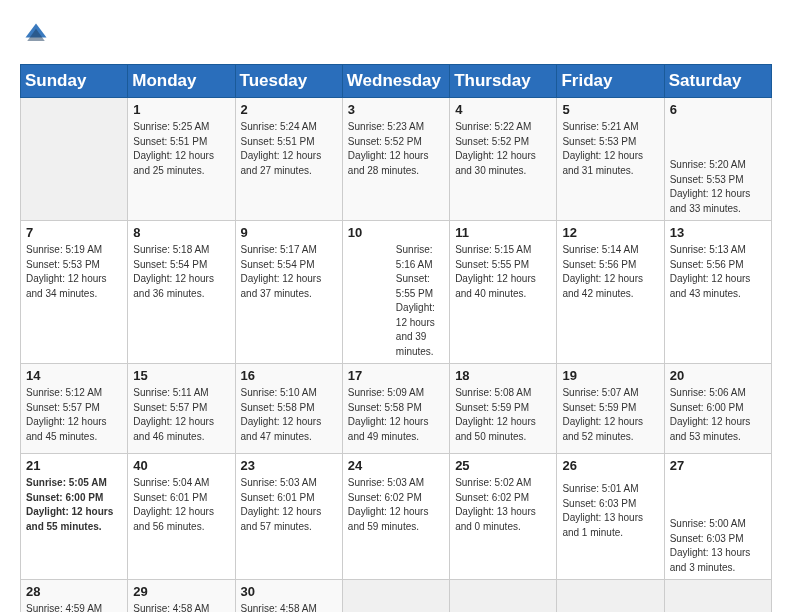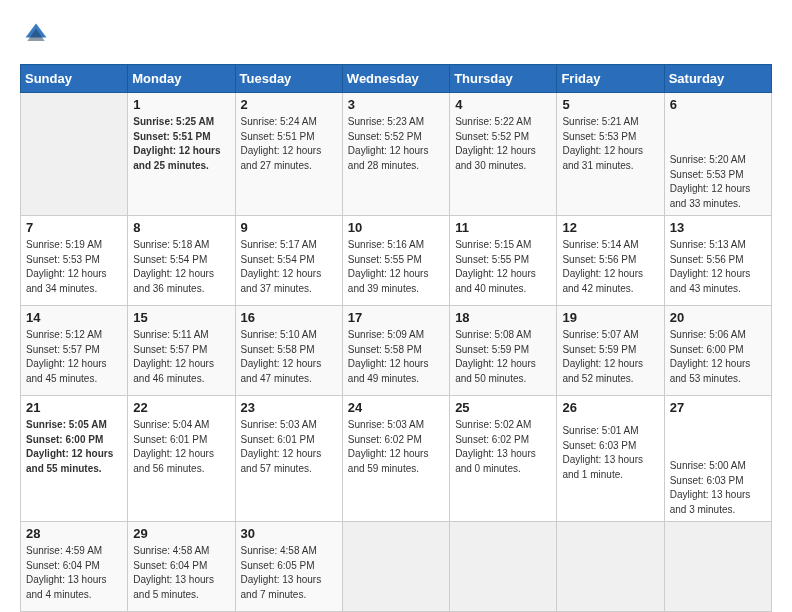--- a/index.html
+++ b/index.html
@@ -38,21 +38,21 @@
       color: #333;
     }
     table {
       width: 100%;
       border-collapse: collapse;
       table-layout: fixed;
     }
     thead th {
       background-color: #2a6ebb;
       color: #fff;
-      font-size: 13px;
+      font-size: 17px;
       font-weight: bold;
       padding: 6px 4px;
       text-align: left;
       border: 1px solid #1a5a99;
     }
     tbody td {
       border: 1px solid #ccc;
       vertical-align: top;
       padding: 4px 5px;
       font-size: 10.5px;
@@ -110,21 +110,21 @@
         <th>Thursday</th>
         <th>Friday</th>
         <th>Saturday</th>
       </tr>
   </thead>
   <tbody id="calendar-body">
   <tr>
         <td class="empty"></td>
         <td>
           <span class="day-number">1</span>
-          <div class="cell-info" style="white-space: pre-line; font-weight: bold;">Sunrise: 5:25 AM
+          <div class="cell-info" style="white-space: pre-line;">Sunrise: 5:25 AM
 Sunset: 5:51 PM
 Daylight: 12 hours
 and 25 minutes.</div>
         </td>
         <td>
           <span class="day-number">2</span>
           <div class="cell-info" style="white-space: pre-line;">Sunrise: 5:24 AM
 Sunset: 5:51 PM
 Daylight: 12 hours
 and 27 minutes.</div>
@@ -175,21 +175,21 @@
         </td>
         <td>
           <span class="day-number">9</span>
           <div class="cell-info" style="white-space: pre-line;">Sunrise: 5:17 AM
 Sunset: 5:54 PM
 Daylight: 12 hours
 and 37 minutes.</div>
         </td>
         <td>
           <span class="day-number">10</span>
-          <div class="cell-info" style="white-space: pre-line;">Sunrise: 5:16 AM
+          <div class="cell-info" style="white-space: pre-line; margin-left: 48px;">Sunrise: 5:16 AM
 Sunset: 5:55 PM
 Daylight: 12 hours
 and 39 minutes.</div>
         </td>
         <td>
           <span class="day-number">11</span>
           <div class="cell-info" style="white-space: pre-line;">Sunrise: 5:15 AM
 Sunset: 5:55 PM
 Daylight: 12 hours
 and 40 minutes.</div>
@@ -262,21 +262,21 @@
       </tr>
       <tr>
         <td>
           <span class="day-number">21</span>
           <div class="cell-info" style="white-space: pre-line; font-weight: bold;">Sunrise: 5:05 AM
 Sunset: 6:00 PM
 Daylight: 12 hours
 and 55 minutes.</div>
         </td>
         <td>
-          <span class="day-number">22</span>
+          <span class="day-number">40</span>
           <div class="cell-info" style="white-space: pre-line;">Sunrise: 5:04 AM
 Sunset: 6:01 PM
 Daylight: 12 hours
 and 56 minutes.</div>
         </td>
         <td>
           <span class="day-number">23</span>
           <div class="cell-info" style="white-space: pre-line;">Sunrise: 5:03 AM
 Sunset: 6:01 PM
 Daylight: 12 hours

